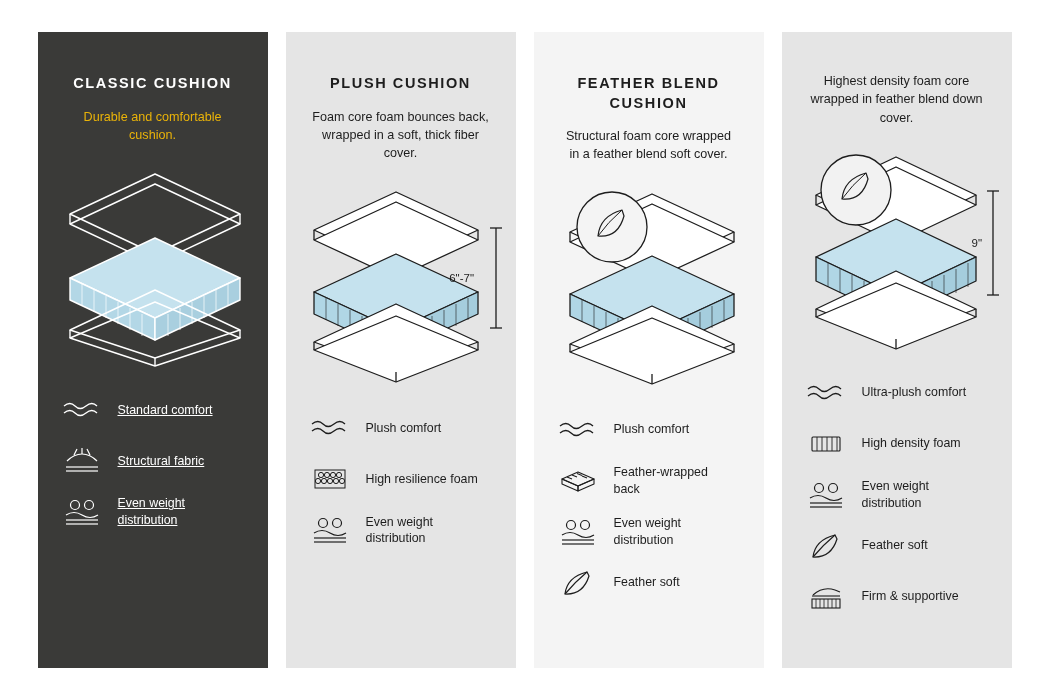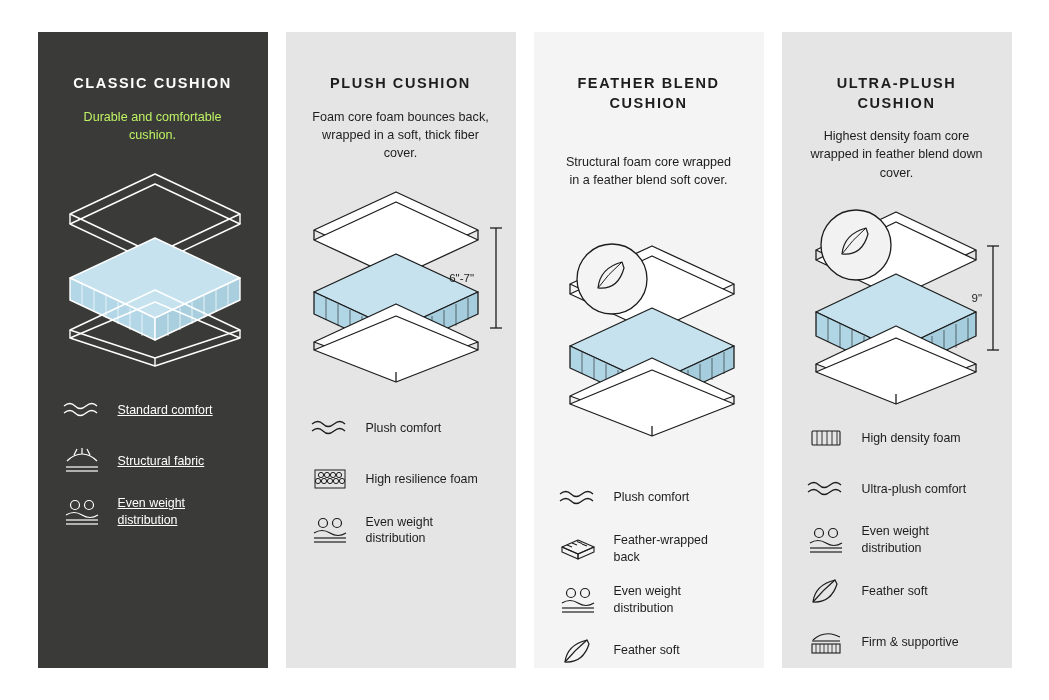--- a/index.html
+++ b/index.html
@@ -36,39 +36,38 @@
   .card.dark {
     background: #3a3a38;
     color: #ffffff;
   }
   .card.light {
     background: #e5e5e5;
     color: #1d1d1d;
   }
   .card.light.alt {
     background: #f4f4f4;
-    gap: 26px;
   }
   .card-title {
     font-size: 14.5px;
     font-weight: bold;
     letter-spacing: 1.6px;
     text-align: center;
     line-height: 1.35;
     margin: 16px 0 0 0;
     text-transform: uppercase;
   }
   .card-desc {
     font-size: 12.6px;
     line-height: 1.45;
     text-align: center;
     margin: 14px 4px 0 4px;
     color: inherit;
   }
-  .card.dark .card-desc { color: #bef264; }
+  .card.dark .card-desc { color: #eab308; }
   .diagram {
     height: 215px;
     margin-top: 18px;
     position: relative;
   }
   .diagram svg { display: block; margin: 0 auto; }
   .features {
     margin-top: 16px;
     display: flex;
     flex-direction: column;
@@ -354,21 +353,20 @@
             <path d="M7 26 q10 -12 22 -22"></path>
           </svg>
         </span>
         <span class="feature-label">Feather soft</span>
       </div>
     </div>
     <div class="spacer"></div>
   </div>
 
   <div class="card light">
-    <div class="card-title">ULTRA-PLUSH CUSHION</div>
     <div class="card-desc">Highest density foam core wrapped in feather blend down cover.</div>
 
     <div class="diagram">
       <svg width="200" height="205" viewBox="0 0 200 205">
         <g fill="none" stroke="#1d1d1d" stroke-width="1.3" stroke-linejoin="round">
           <polygon points="92,12 172,50 92,88 12,50" fill="#ffffff"></polygon>
           <polygon points="92,22 172,60 92,98 12,60" fill="#ffffff"></polygon>
           <line x1="12" y1="50" x2="12" y2="60"></line>
           <line x1="92" y1="88" x2="92" y2="98"></line>
           <line x1="172" y1="50" x2="172" y2="60"></line>
@@ -405,35 +403,35 @@
           <line x1="183" y1="46" x2="195" y2="46"></line>
           <line x1="183" y1="150" x2="195" y2="150"></line>
         </g>
         <text x="178" y="102" text-anchor="end" style="font-family:'Liberation Sans',sans-serif;font-size:11.5px;fill:#1d1d1d;">9"</text>
       </svg>
     </div>
 
     <div class="features">
       <div class="feature">
         <span class="feature-icon">
+          <svg width="40" height="24" viewBox="0 0 40 24" fill="none" stroke="#1d1d1d" stroke-width="1.3">
+            <path d="M2 8 q6 -5 11 0 t11 0 t11 0"></path>
+            <path d="M2 15 q6 -5 11 0 t11 0 t11 0"></path>
+          </svg>
+        </span>
+        <span class="feature-label">Ultra-plush comfort</span>
+      </div>
+      <div class="feature">
+        <span class="feature-icon">
           <svg width="40" height="28" viewBox="0 0 40 28" fill="none" stroke="#1d1d1d" stroke-width="1.1">
             <rect x="6" y="7" width="28" height="14" rx="1"></rect>
             <path d="M11 7 v14 M16 7 v14 M21 7 v14 M26 7 v14 M31 7 v14" stroke-width="0.9"></path>
           </svg>
         </span>
         <span class="feature-label">High density foam</span>
-      </div>
-      <div class="feature">
-        <span class="feature-icon">
-          <svg width="40" height="24" viewBox="0 0 40 24" fill="none" stroke="#1d1d1d" stroke-width="1.3">
-            <path d="M2 8 q6 -5 11 0 t11 0 t11 0"></path>
-            <path d="M2 15 q6 -5 11 0 t11 0 t11 0"></path>
-          </svg>
-        </span>
-        <span class="feature-label">Ultra-plush comfort</span>
       </div>
       <div class="feature">
         <span class="feature-icon">
           <svg width="40" height="30" viewBox="0 0 40 30" fill="none" stroke="#1d1d1d" stroke-width="1.2">
             <circle cx="13" cy="8" r="4.5"></circle>
             <circle cx="27" cy="8" r="4.5"></circle>
             <path d="M4 18 q8 -5 16 0 t16 0"></path>
             <path d="M4 23 h32"></path>
             <path d="M4 27 h32"></path>
           </svg>

